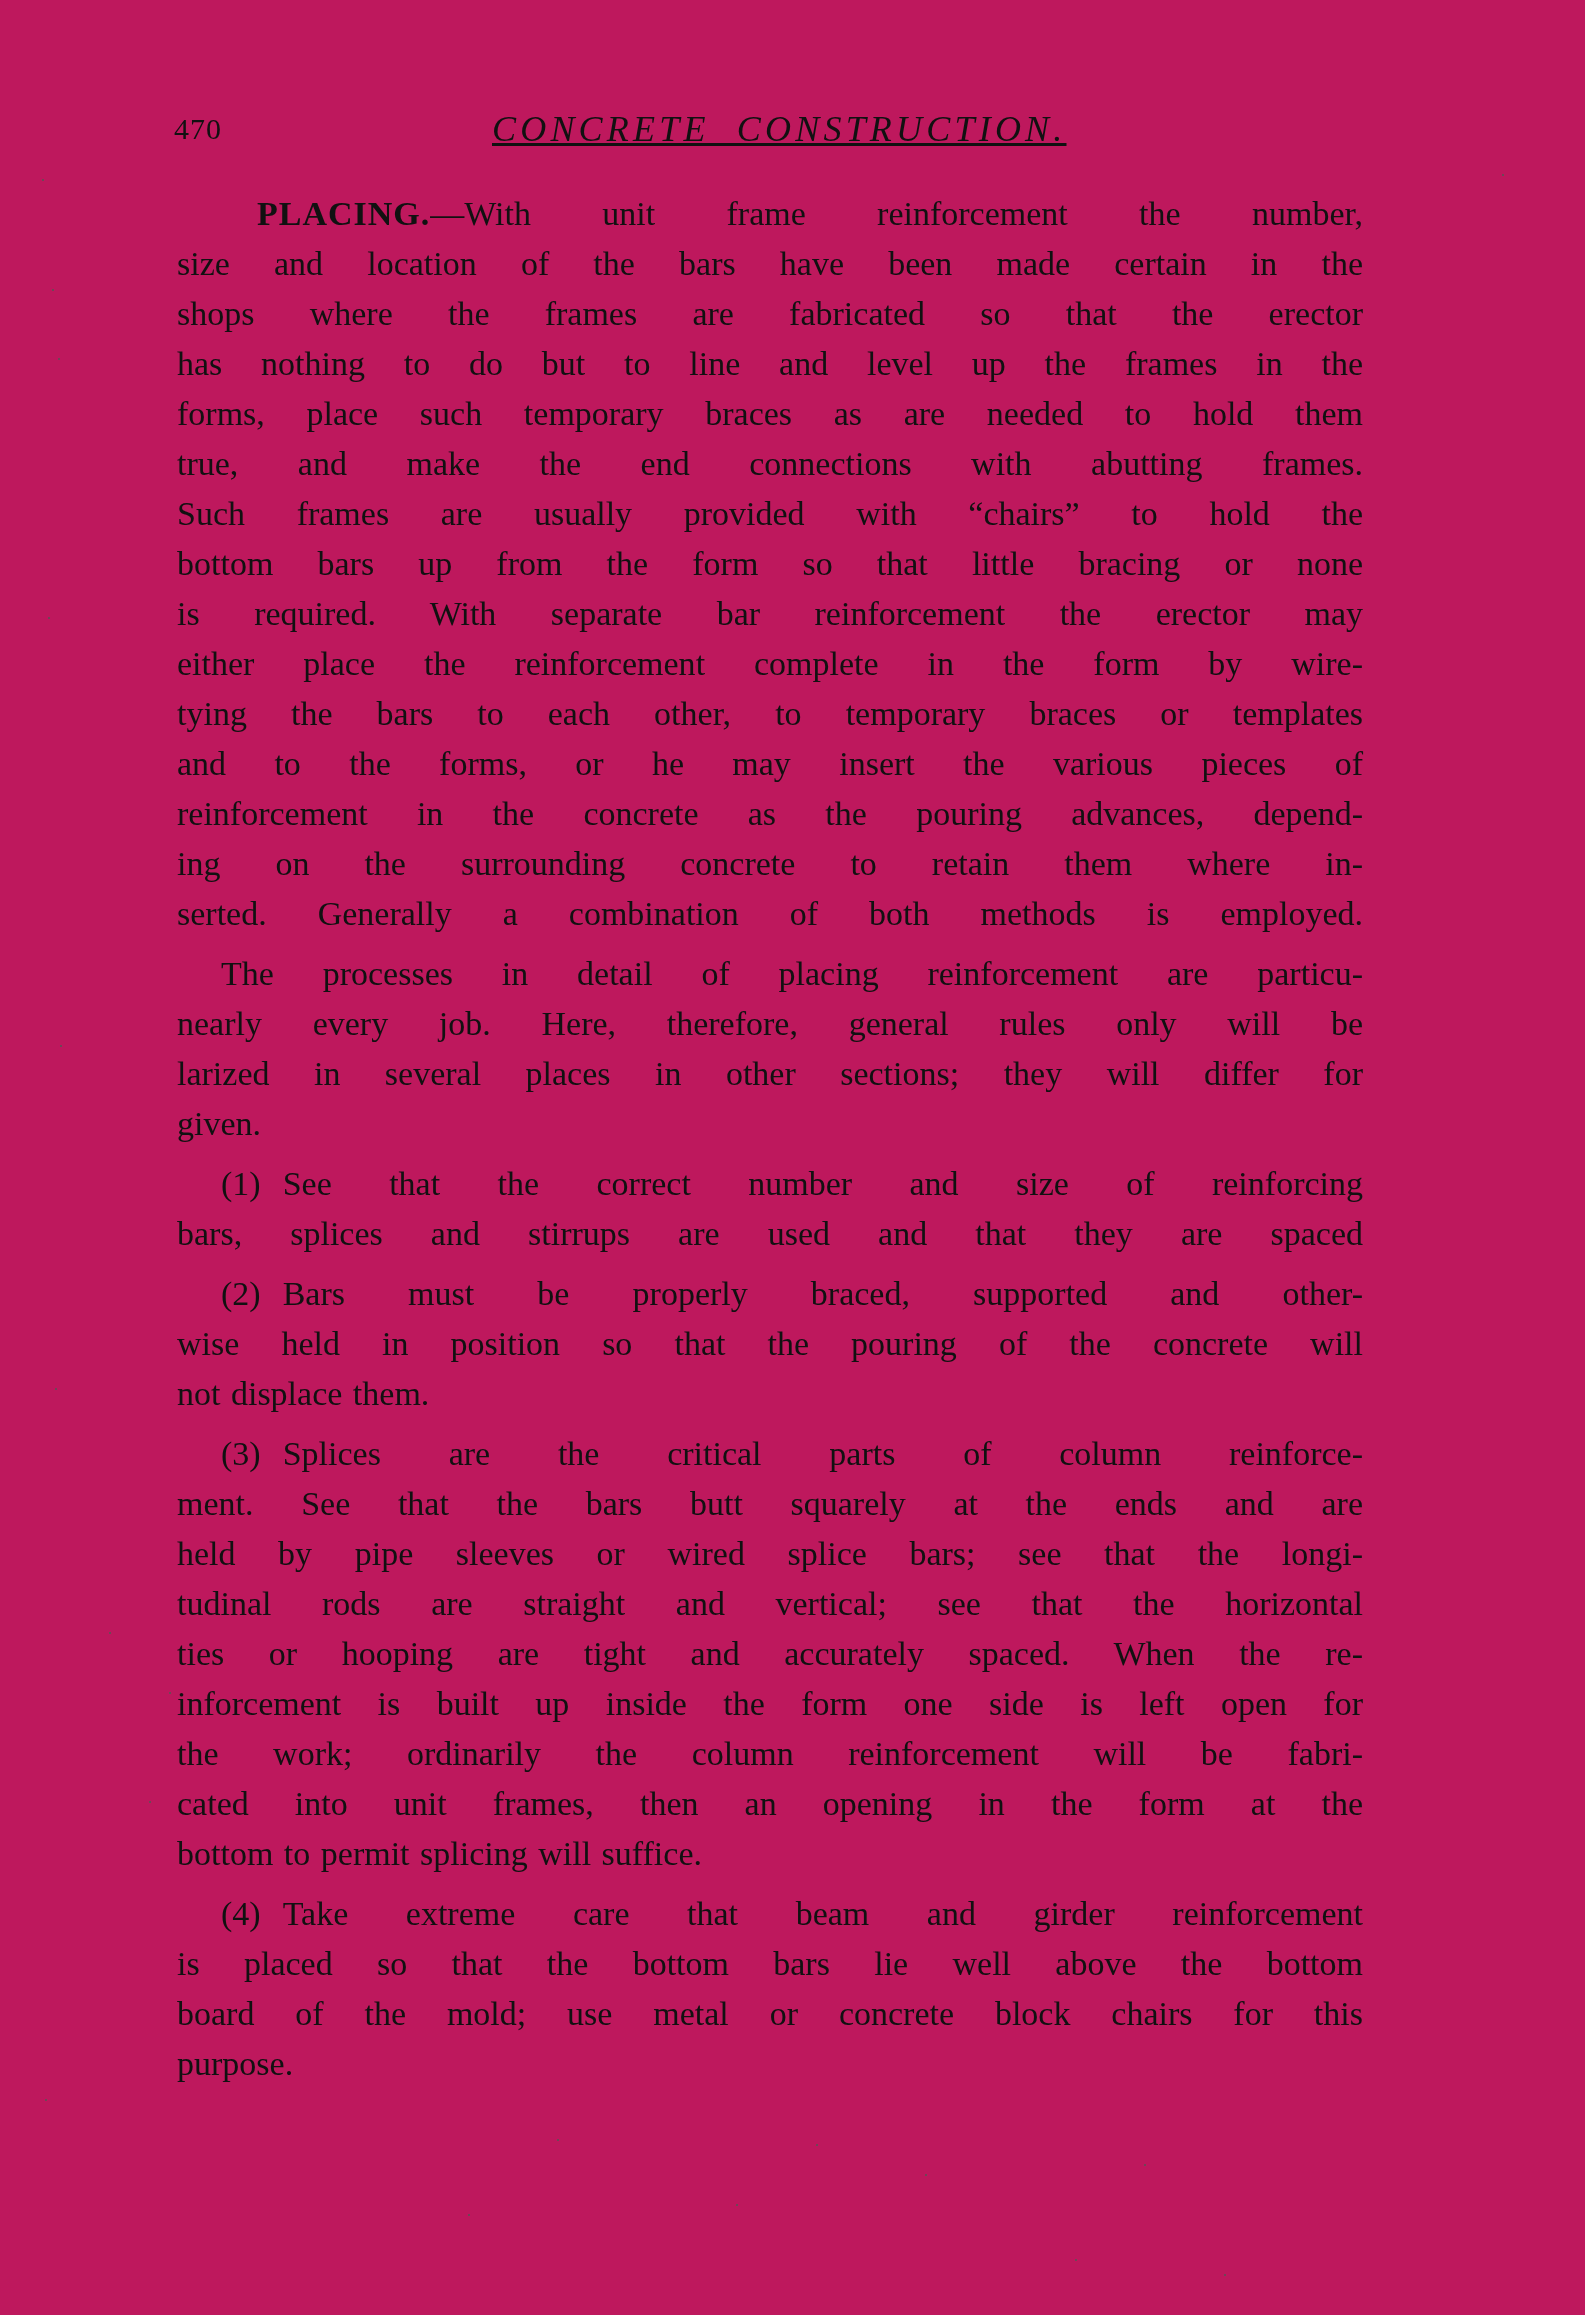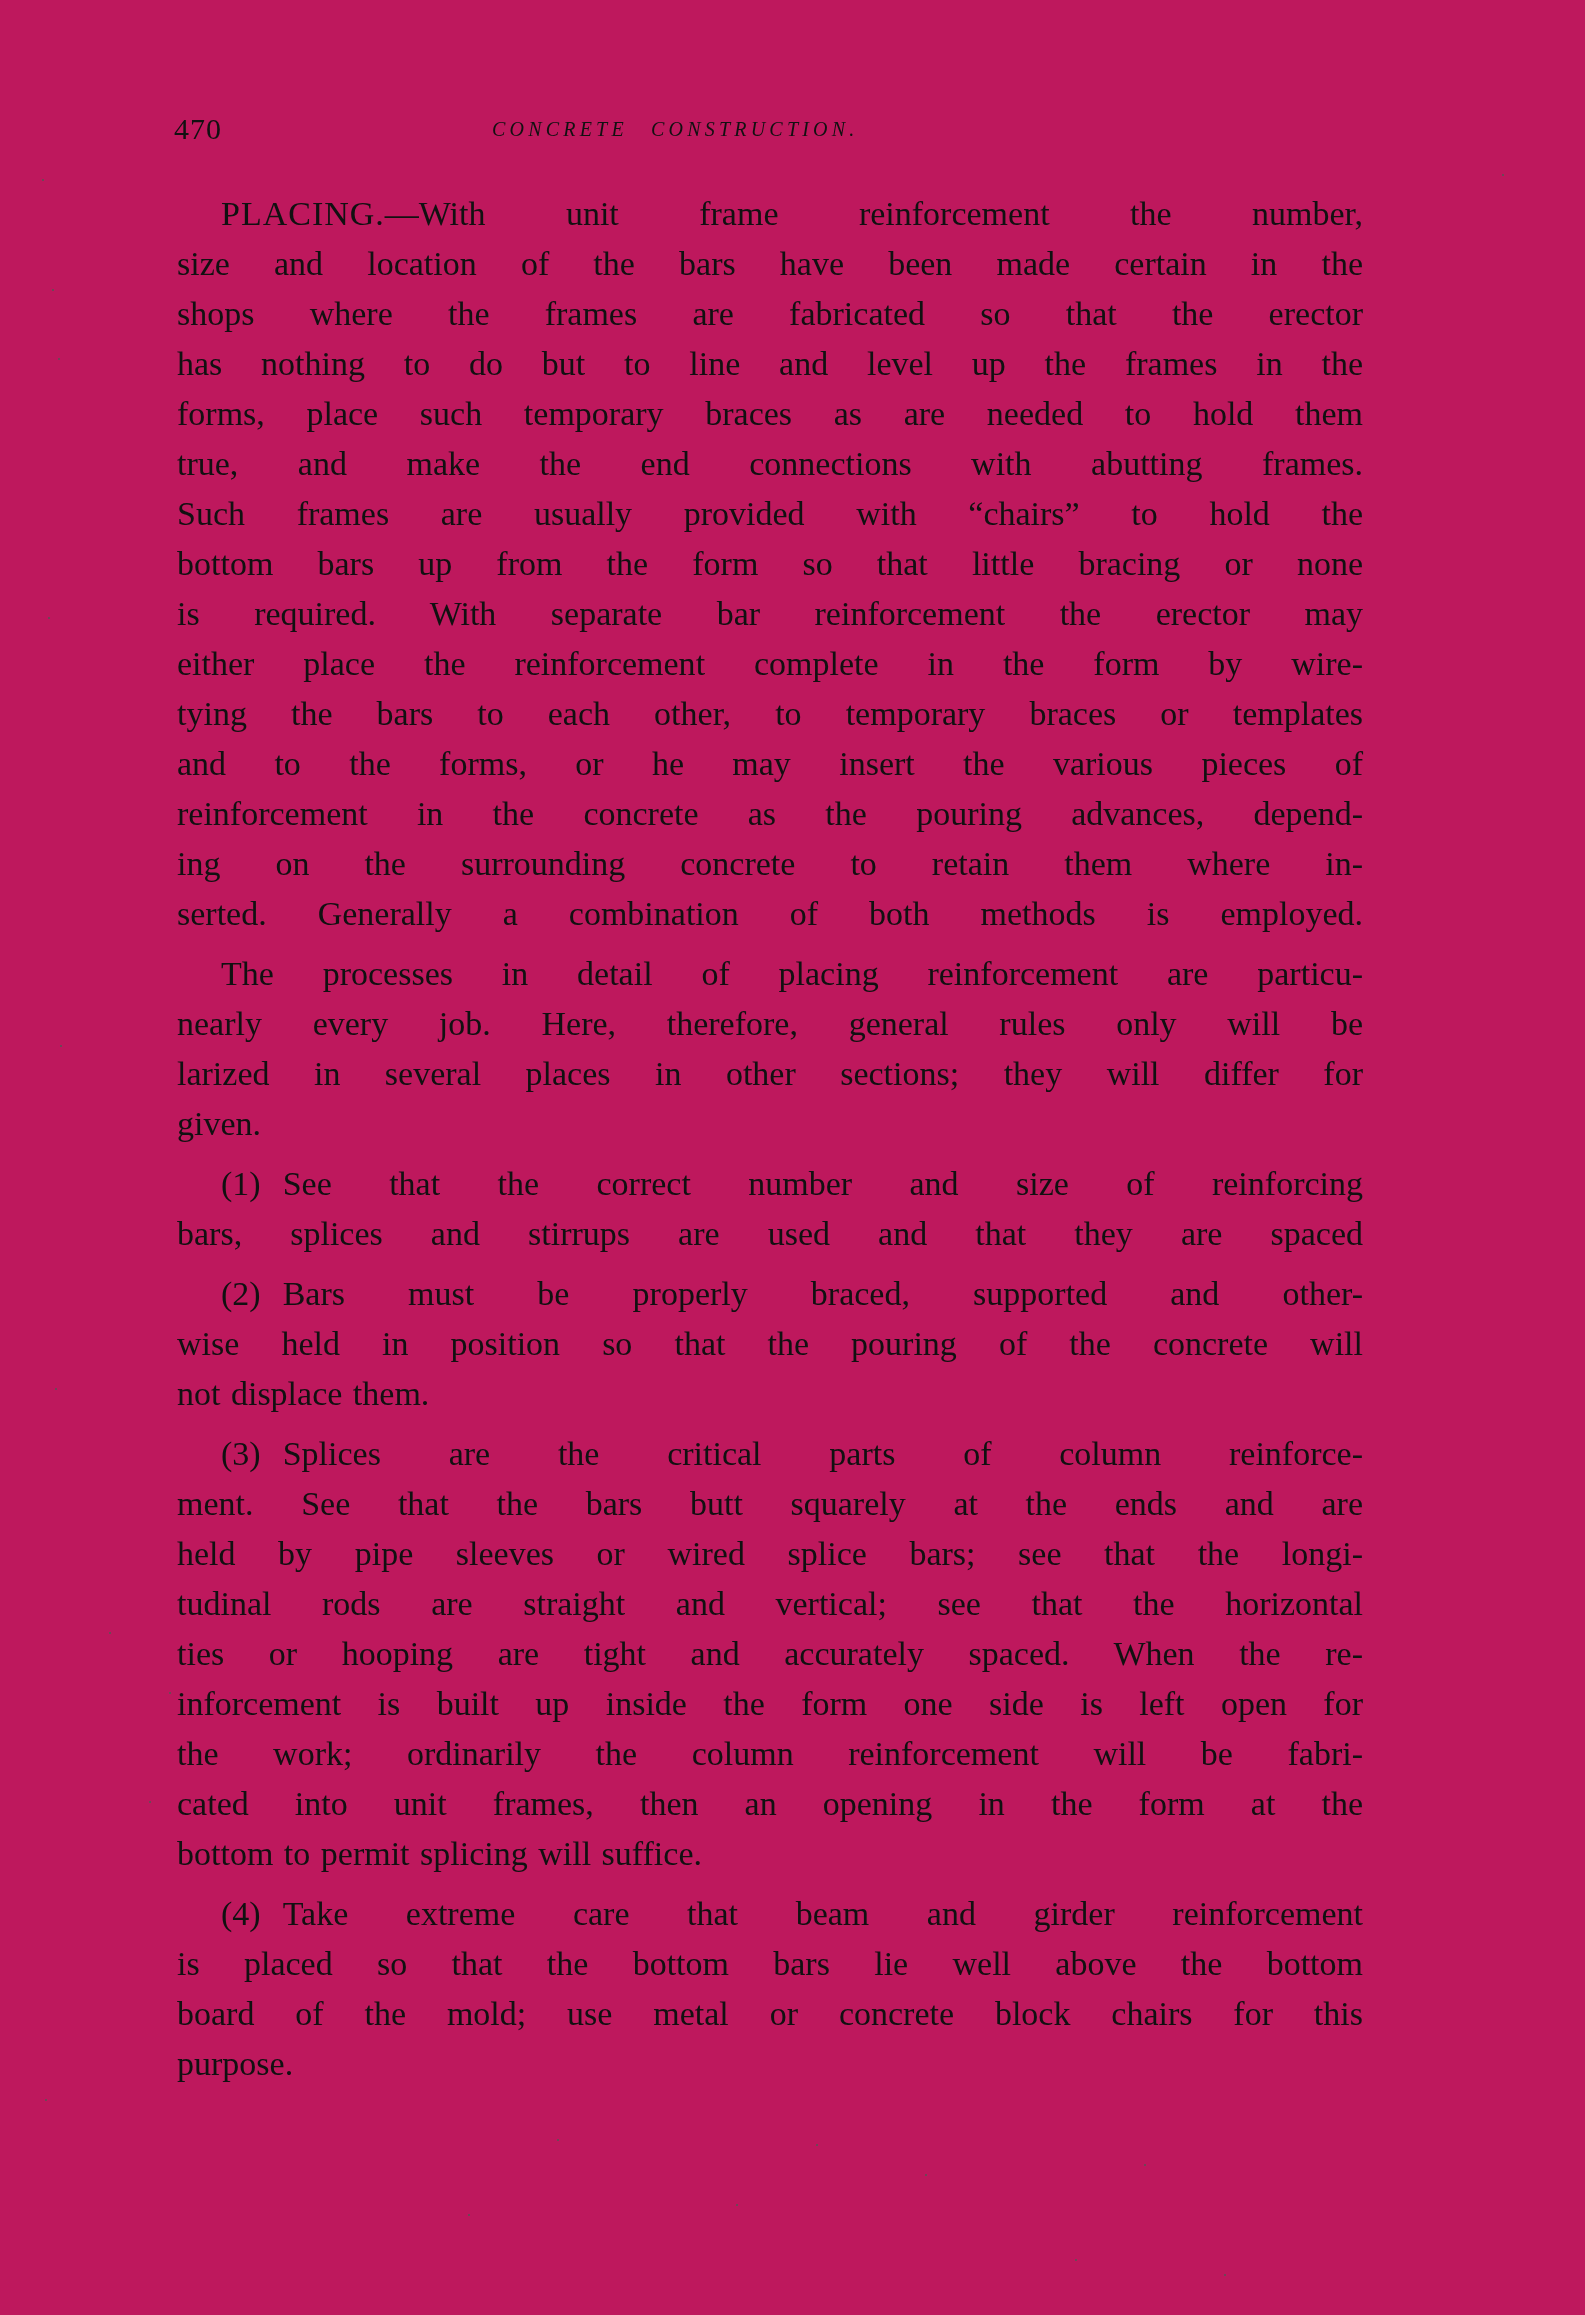--- a/index.html
+++ b/index.html
@@ -34,25 +34,26 @@
     left: 0;
     top: 0;
     font-size: 30px;
     line-height: 40px;
     letter-spacing: 1px;
   }
   .running-title {
     position: absolute;
     left: 318px;
     top: 0;
-    font-size: 20px;
+    font-size: 36px;
     line-height: 40px;
     font-style: italic;
     letter-spacing: 4.2px;
     word-spacing: 14px;
+    text-decoration: underline;
   }
   .body-text {
     position: absolute;
     left: 177px;
     top: 189px;
     width: 1186px;
   }
   .para {
     margin: 0 0 10px 0;
   }
@@ -66,22 +67,23 @@
     text-align-last: justify;
     word-spacing: 2px;
   }
   .line.indent {
     padding-left: 44px;
   }
   .line.last {
     text-align-last: left;
   }
   .lead-in {
-    font-weight: normal;
+    font-weight: bold;
     letter-spacing: 1px;
+    margin-left: 36px;
   }
   .item-num {
     margin-right: 22px;
   }
   .speck {
     position: absolute;
     width: 2px;
     height: 2px;
     background: #555;
     border-radius: 50%;

